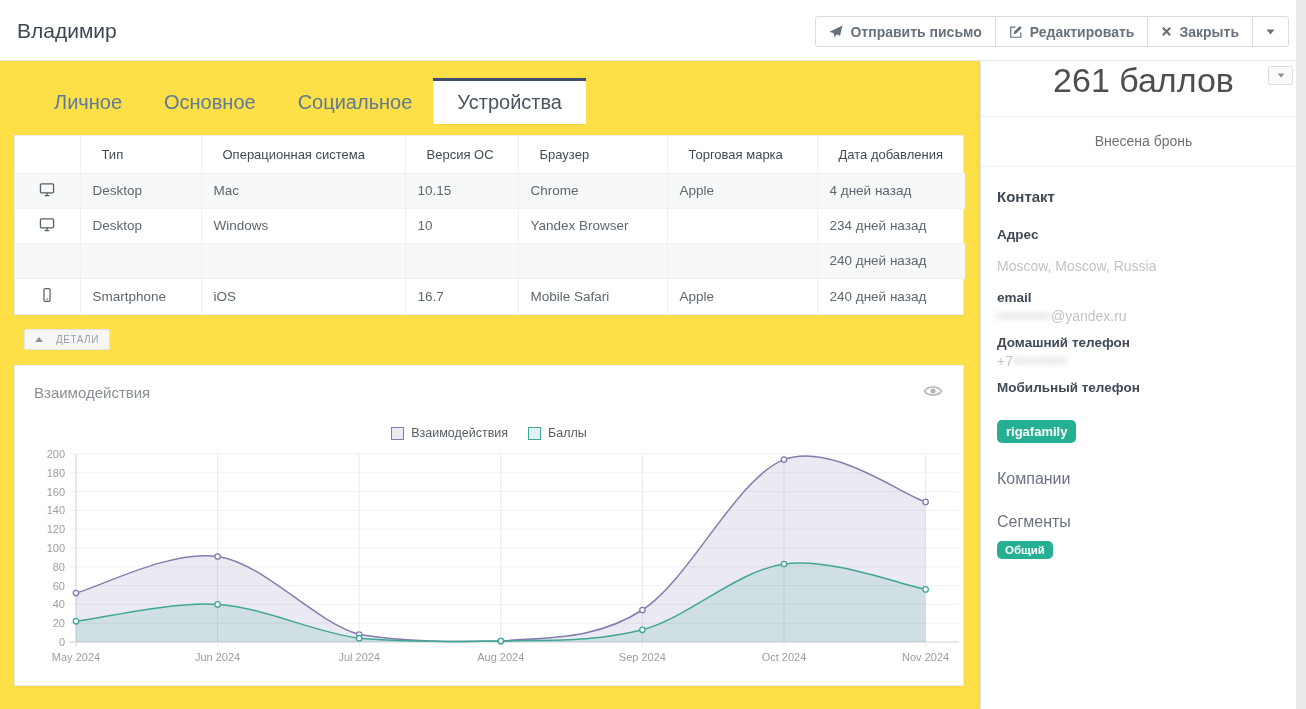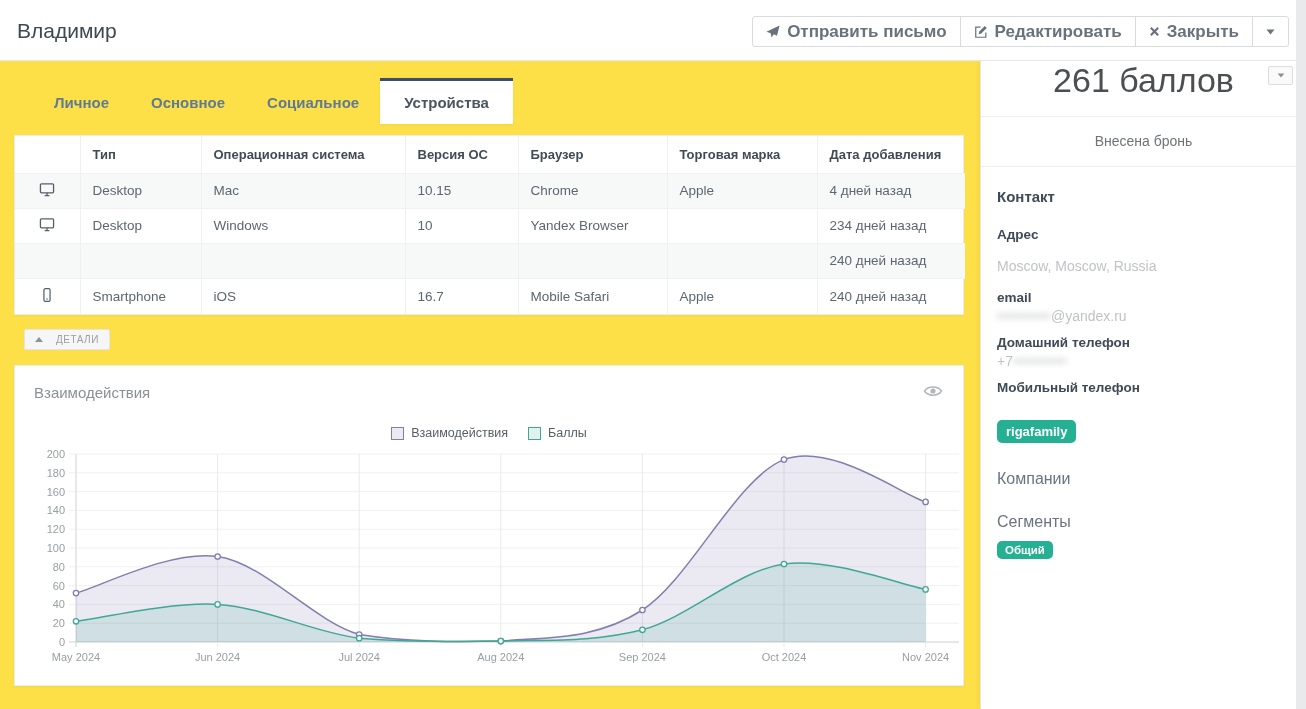--- a/index.html
+++ b/index.html
@@ -3,34 +3,34 @@
 <meta charset="utf-8">
 <style>
   * { margin:0; padding:0; box-sizing:border-box; }
   body { font-family:"Liberation Sans","DejaVu Sans",sans-serif; background:#e9eaeb; }
   .stage { position:relative; width:1296px; height:709px; background:#fde047; overflow:hidden; }
 
   
   .header { position:absolute; top:0; left:0; width:1306px; height:61px; background:#fff; border-bottom:1px solid #e7e7e8; z-index:4; }
   .page-title { position:absolute; left:17px; top:19px; font-size:21px; color:#3d4852; }
   .btn-group { position:absolute; right:17px; top:16px; display:flex; }
-  .btn { display:flex; align-items:center; gap:7px; background:#fff; border:1px solid #dadbdc; padding:0 13px; height:31px; font-size:17px; font-weight:700; color:#68727c; margin-left:-1px; cursor:pointer; white-space:nowrap; }
+  .btn { display:flex; align-items:center; gap:7px; background:#fff; border:1px solid #dadbdc; padding:0 13px; height:31px; font-size:14px; font-weight:700; color:#68727c; margin-left:-1px; cursor:pointer; white-space:nowrap; }
   .btn:first-child { border-radius:3px 0 0 3px; }
   .btn:last-child { border-radius:0 3px 3px 0; }
   .btn svg { flex:0 0 auto; }
 
   
   .tabbar { position:absolute; left:33px; top:78px; display:flex; height:46px; }
-  .tab { padding:0 21px; display:flex; align-items:center; font-size:15px; color:#5e7a96; cursor:pointer; border-top:3px solid transparent;font-weight:bold; }
+  .tab { padding:0 21px; display:flex; align-items:center; font-size:20px; color:#5e7a96; cursor:pointer; border-top:3px solid transparent; }
   .tab.active { background:#fff; border-top:3px solid #3e4d6f; color:#4a5560; box-shadow:0 1px 3px rgba(0,0,0,.06); padding:0 24px; }
 
   
   .table-card { position:absolute; left:14px; top:135px; width:950px; background:#fff; border:1px solid #ececed; box-shadow:0 1px 2px rgba(0,0,0,.04); }
   table { width:100%; border-collapse:collapse; table-layout:fixed; }
-  th { text-align:left; font-size:13px; font-weight:700; color:#404b55; padding:10px 12px; border-right:1px solid #f0f0f1; height:37px; }
+  th { text-align:left; font-size:13px; font-weight:400; color:#404b55; padding:10px 21px; border-right:1px solid #f0f0f1; height:37px; }
   td { font-size:13.5px; color:#5d6770; padding:8px 12px; border-right:1px solid #f0f0f1; border-top:1px solid #f1f1f2; height:35px; }
   th:last-child, td:last-child { border-right:none; }
   tr.odd td { background:#f7f8f8; }
   .c-icon { width:65px; text-align:center; }
   .dev-icon { color:#55606a; }
 
   .details-btn { position:absolute; left:24px; top:329px; display:flex; align-items:center; gap:13px; background:#f6f6f7; border:1px solid #e4e4e6; border-radius:2px; padding:4px 10px; font-size:10px; letter-spacing:.5px; color:#999fa5; cursor:pointer; }
   .tri-up { width:0; height:0; border-left:4px solid transparent; border-right:4px solid transparent; border-bottom:5px solid #8d939a; }
 
   

